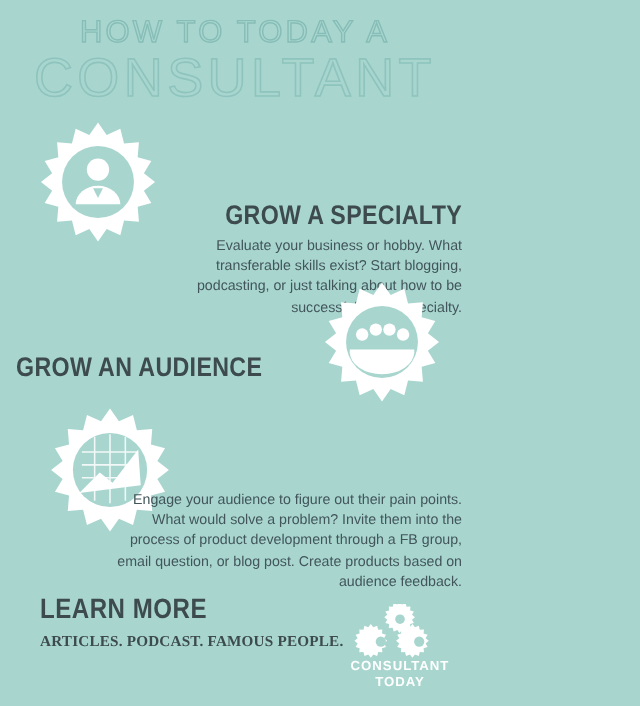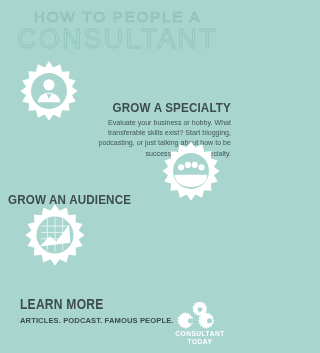--- a/index.html
+++ b/index.html
@@ -77,21 +77,21 @@
   #section-specialty {
     top: 60px;
     left: 85px;
     width: 146px;
     text-align: right;
   }
   #section-specialty .sec-head { transform-origin: right center; }
 
   
   #section-audience {
-    top: 152px;
+    top: 136px;
     left: 8px;
     width: 152px;
     text-align: left;
   }
   #section-audience .sec-head { transform-origin: left center; }
 
   
   #section-income {
     top: 205px;
     left: 58px;
@@ -132,21 +132,21 @@
   .footer-url {
     font-family: "Liberation Sans", sans-serif;
     font-size: 9.5px;
     color: #c8e6e1;
     letter-spacing: 0.1px;
     line-height: 13px;
     margin-top: 1px;
     white-space: nowrap;
   }
   .footer-tag {
-    font-family: Liberation Sans, sans-serif;
+    font-family: Liberation Serif, serif;
     font-weight: bold;
     font-size: 7.6px;
     color: #3d4b4f;
     letter-spacing: 0.1px;
     line-height: 11px;
     margin-top: 3px;
     white-space: nowrap;
   }
 
   
@@ -178,21 +178,21 @@
     line-height: 8px;
     white-space: nowrap;
   }
 </style>
 </head>
 <body>
 
 <div id="infographic">
 
   <div class="header">
-    <div class="title-line1">HOW TO PEOPLE A</div>
+    <div class="title-line1">HOW TO TODAY A</div>
     <div class="title-line2">CONSULTANT</div>
   </div>
 
   <div class="gear-icon" id="icon-specialty">
     <svg viewBox="0 0 100 100" width="62" height="62" aria-hidden="true">
       <g fill="#ffffff">
         <path d="M50 2 L57 12 L68 7 L71 19 L83 18 L82 30 L93 33 L87 43 L96 50 L87 57 L93 67 L82 70 L83 82 L71 81 L68 93 L57 88 L50 98 L43 88 L32 93 L29 81 L17 82 L18 70 L7 67 L13 57 L4 50 L13 43 L7 33 L18 30 L17 18 L29 19 L32 7 L43 12 Z"></path>
       </g>
       <circle cx="50" cy="50" r="29" fill="#a8d6cf"></circle>
       <circle cx="50" cy="40" r="9" fill="#ffffff"></circle>
@@ -241,20 +241,21 @@
         <line x1="28" y1="56" x2="72" y2="56"></line>
         <line x1="38" y1="24" x2="38" y2="74"></line>
         <line x1="50" y1="22" x2="50" y2="76"></line>
         <line x1="62" y1="24" x2="62" y2="74"></line>
       </g>
       <path d="M26 68 L42 52 L52 60 L72 34 L74 62 L26 68 Z" fill="#ffffff"></path>
     </svg>
   </div>
 
   <div class="section" id="section-income">
+    <div class="sec-body">Engage your audience to figure out their pain points. What would solve a problem? Invite them into the process of product development through a FB group, email question, or blog post. Create products based on audience feedback.</div>
   </div>
 
   <div id="footer">
     <div class="learn-more">LEARN MORE</div>
     <div class="footer-tag">ARTICLES. PODCAST. FAMOUS PEOPLE.</div>
   </div>
 
   <div id="logo-badge">
     <svg class="logo-gears" viewBox="0 0 60 34" width="48" height="28" aria-hidden="true">
       <g fill="#ffffff">

